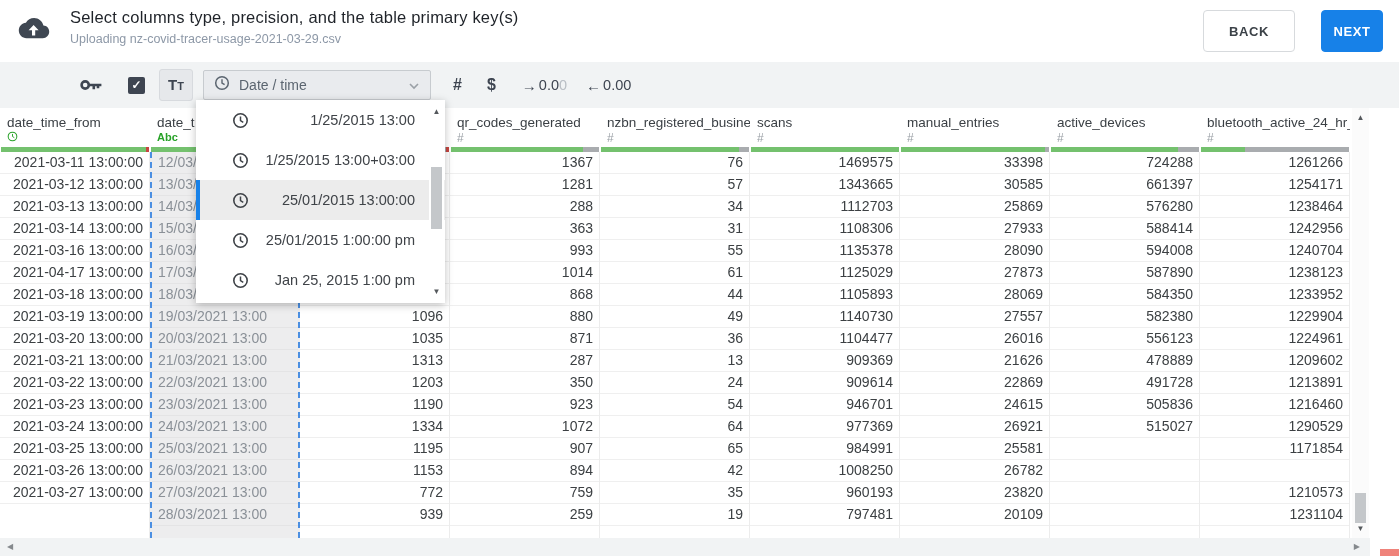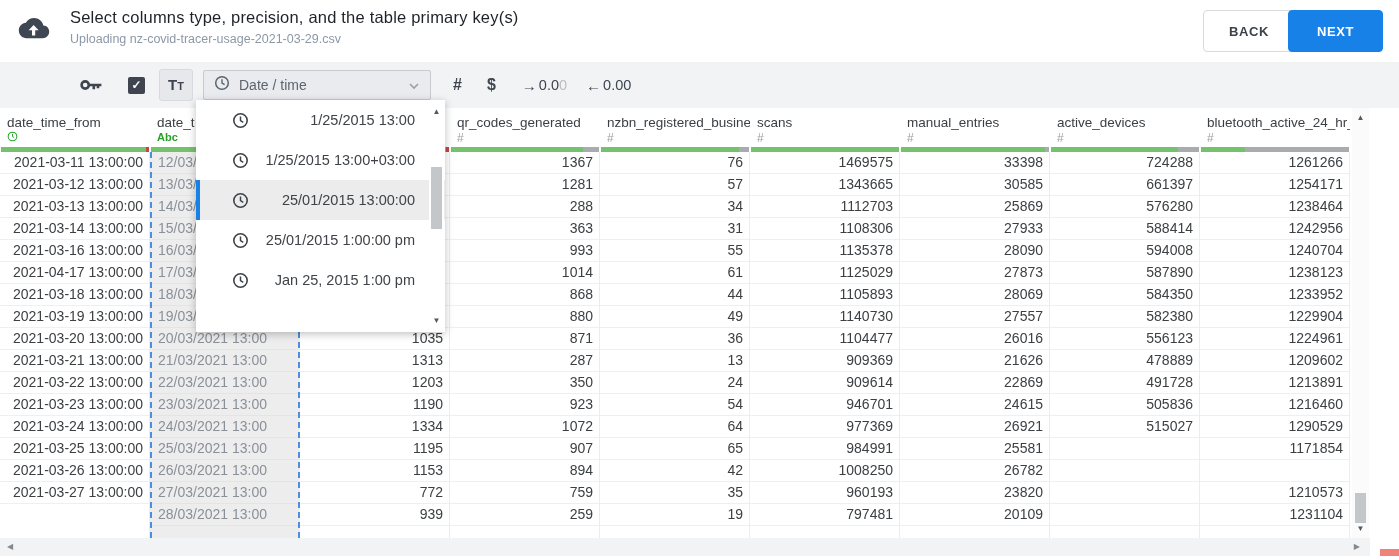--- a/index.html
+++ b/index.html
@@ -10,21 +10,21 @@
   
   .topbar { position:absolute; top:0; left:0; right:0; height:62px; background:#fff; z-index:3; }
   .upload-ic { position:absolute; left:17px; top:16px; }
   .titles { position:absolute; left:70px; top:8px; }
   .title { font-size:16.5px; font-weight:500; color:#1f2329; letter-spacing:.2px; }
   .subtitle { margin-top:5px; font-size:12.5px; font-weight:500; color:#8d98a7; }
   .btn { position:absolute; top:10px; height:42px; border-radius:4px; font-size:13px; font-weight:700;
          letter-spacing:.6px; display:flex; align-items:center; justify-content:center; cursor:pointer;
          font-family:"Liberation Sans", sans-serif; }
   .btn-back { right:104px; width:92px; background:#fff; border:1px solid #d7dadd; color:#3c4248; }
-  .btn-next { right:16px; width:95px; background:#1781e8; border:1px solid #1781e8; color:#fff;margin-left:31px; }
+  .btn-next { right:16px; width:62px; background:#1781e8; border:1px solid #1781e8; color:#fff;margin-left:31px; }
 
   
   .toolbar { position:absolute; top:62px; left:0; right:0; height:46px; background:#f1f3f4;
              display:flex; align-items:center; z-index:2; }
   .tb-key { margin-left:80px; display:flex; }
   .tb-check { margin-left:26px; width:17px; height:17px; background:#3e4551; border-radius:2px;
               color:#fff; font-size:12px; font-weight:700; display:flex; align-items:center; justify-content:center; }
   .tb-tt { margin-left:14px; width:34px; height:32px; background:#e6e8eb; border:1px solid #d7dade;
            border-radius:3px; display:flex; align-items:baseline; justify-content:center; padding-top:6px;
            color:#3e4551; font-weight:700; }
@@ -50,21 +50,21 @@
   .type-abc { color:#28a228; } .type-num { color:#9aa0a6; font-weight:400; font-size:12px; }
   .col-bar { height:5px; display:flex; margin:0 1px; }
   .col-bar span { height:5px; display:block; }
   .col-cells { min-height:386px; border-right:1px solid #ececec; }
   .cell { height:22px; line-height:21px; font-size:14px; color:#3c4043; text-align:right;
           padding:0 6px; border-bottom:1px solid #efefef; white-space:nowrap; overflow:hidden; }
   .col.selected .col-cells { background:#ededee; border-left:2px dashed #4b8fe2; border-right:2px dashed #4b8fe2; }
   .col.selected .cell { color:#8a9097; text-align:left; border-bottom-color:#e4e4e5; }
 
   
-  .dd-panel { position:absolute; left:196px; top:100px; width:249px; height:232px; background:#fff;
+  .dd-panel { position:absolute; left:196px; top:100px; width:249px; height:203px; background:#fff;
               box-shadow:0 2px 8px rgba(0,0,0,.25); z-index:6; }
   .dd-item { height:40px; display:flex; align-items:center; padding:0 30px 0 36px; position:relative; }
   .dd-item.selected { background:#ececec; }
   .dd-item.selected::before { content:""; position:absolute; left:0; top:0; bottom:0; width:4px; background:#1781e8; }
   .dd-text { margin-left:auto; font-size:14.5px; color:#3f4348; }
   .dd-scroll { position:absolute; right:1px; top:1px; bottom:1px; width:15px; background:#fff; }
   .dd-scroll .arrow { position:absolute; left:0; right:0; text-align:center; font-size:8px; color:#54585c; }
   .dd-scroll .up { top:6px; } .dd-scroll .down { bottom:6px; }
   .dd-scroll .thumb { position:absolute; left:2px; width:11px; top:66px; height:62px; background:#c4c7ca; }
 

